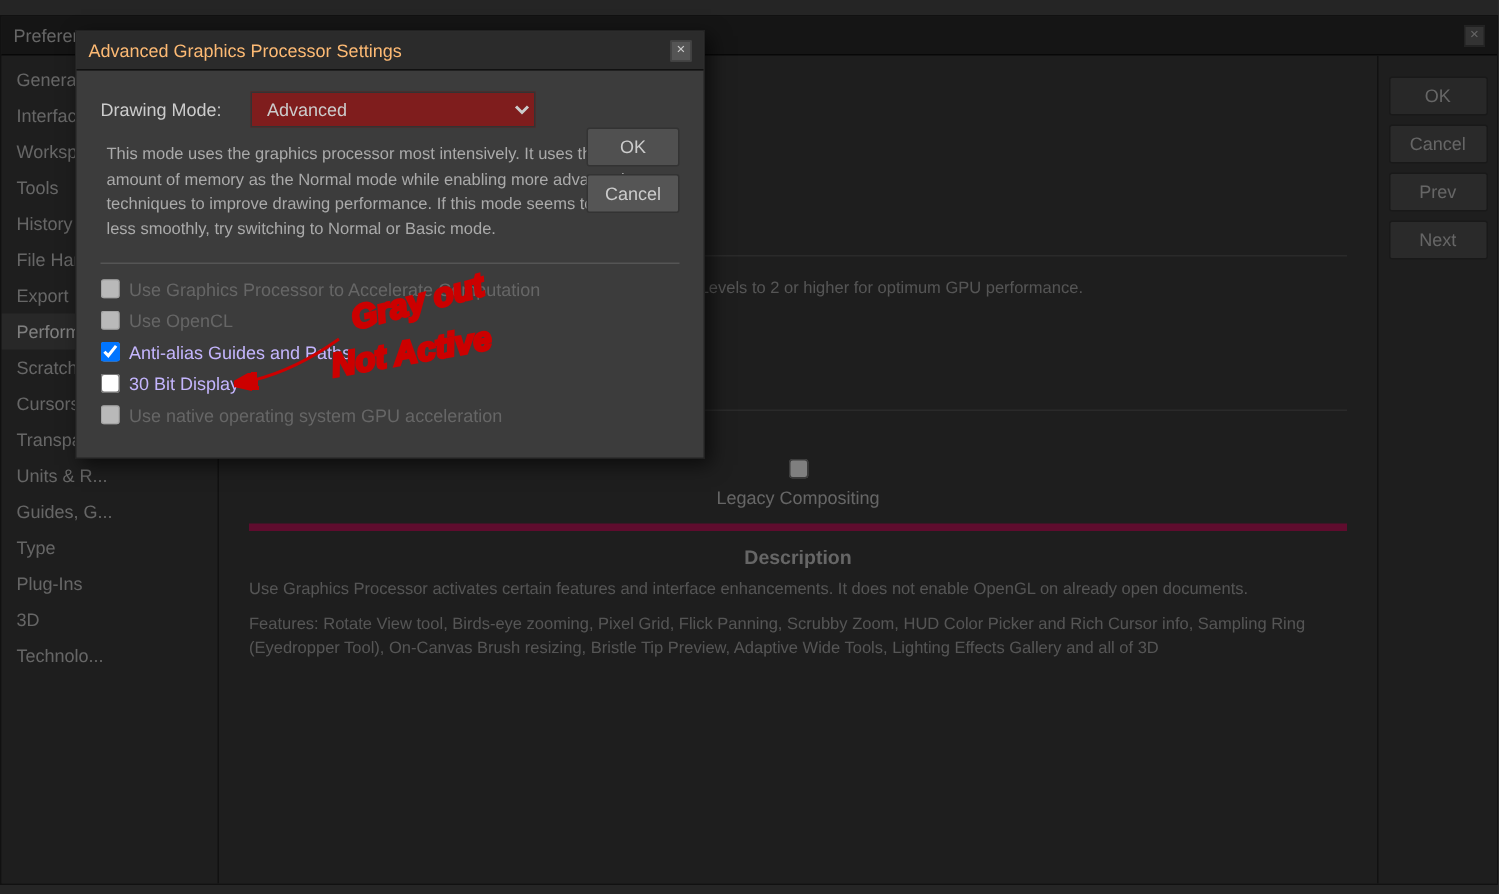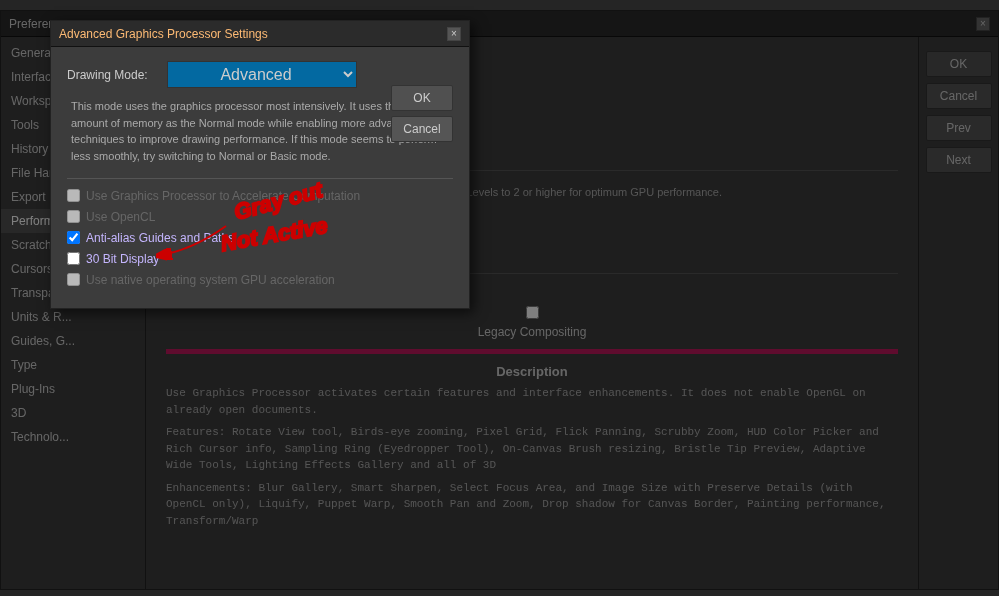--- a/index.html
+++ b/index.html
@@ -245,21 +245,20 @@
       font-size: 13px;
       font-weight: bold;
       margin-bottom: 6px;
       text-align: center;
     }
 
     .description-text {
       color: #aaa;
       font-size: 11px;
       line-height: 1.5;
-      font-family: Liberation Mono, monospace;
     }
 
     
     .right-buttons {
       width: 80px;
       background: #3c3c3c;
       display: flex;
       flex-direction: column;
       align-items: center;
       padding: 14px 8px;
@@ -346,28 +345,27 @@
       margin-bottom: 10px;
     }
 
     .drawing-mode-label {
       color: #ccc;
       font-size: 12px;
       min-width: 90px;
     }
 
     .drawing-mode-select {
-      background: #0369a1;
+      background: #7f1d1d;
       border: 1px solid #333;
       color: #ccc;
       padding: 3px 6px;
-      font-size: 16px;
+      font-size: 12px;
       width: 190px;
       cursor: pointer;
-      text-align: center;
     }
 
     .dialog-description {
       color: #aaa;
       font-size: 11px;
       line-height: 1.5;
       margin-bottom: 14px;
       padding: 0 4px;
     }
 
@@ -518,21 +516,20 @@
 
         <div class="legacy-row">
           <input type="checkbox" id="legacy" style="">
           <label class="checkbox-label" for="legacy">Legacy Compositing</label>
         </div>
 
         <div class="description-section">
           <div class="description-title">Description</div>
           <p class="description-text" style="margin-bottom:6px;">Use Graphics Processor activates certain features and interface enhancements. It does not enable OpenGL on already open documents.</p>
           <p class="description-text" style="margin-bottom:6px;">Features: Rotate View tool, Birds-eye zooming, Pixel Grid, Flick Panning, Scrubby Zoom, HUD Color Picker and Rich Cursor info, Sampling Ring (Eyedropper Tool), On-Canvas Brush resizing, Bristle Tip Preview, Adaptive Wide Tools, Lighting Effects Gallery and all of 3D</p>
-          <p class="description-text">Enhancements: Blur Gallery, Smart Sharpen, Select Focus Area, and Image Size with Preserve Details (with OpenCL only), Liquify, Puppet Warp, Smooth Pan and Zoom, Drop shadow for Canvas Border, Painting performance, Transform/Warp</p>
         </div>
       </div>
     </div>
 
     <div class="right-buttons">
       <button class="btn-pref primary">OK</button>
       <button class="btn-pref">Cancel</button>
       <button class="btn-pref">Prev</button>
       <button class="btn-pref">Next</button>
     </div>

